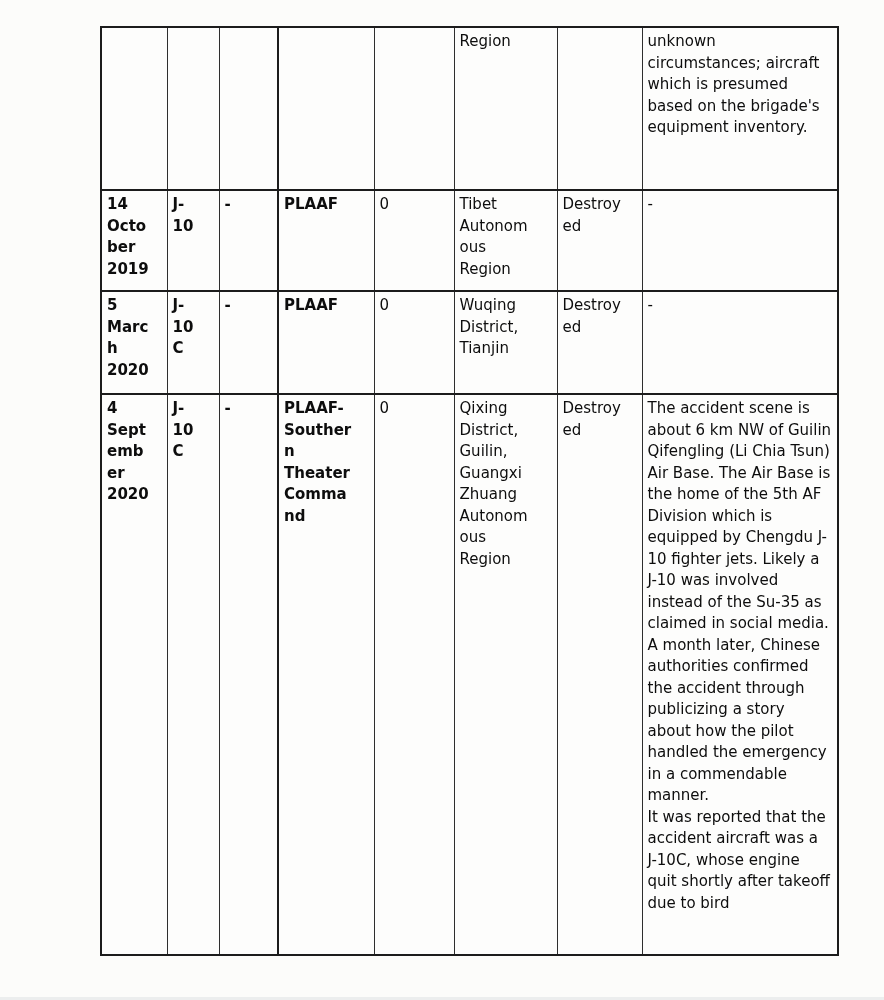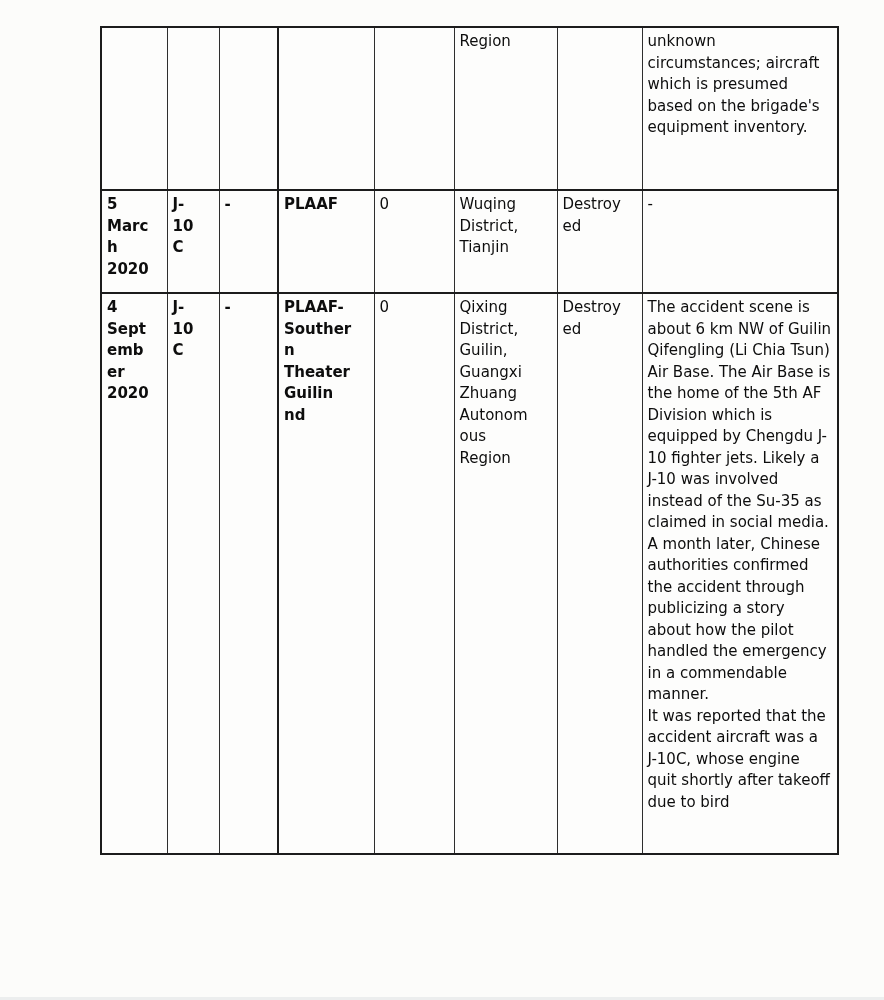--- a/index.html
+++ b/index.html
@@ -77,20 +77,38 @@
           <td class="bold" style="height: 156px;"></td>
           <td class="bold"></td>
           <td class="bold"></td>
           <td class="bold thick-left"></td>
           <td class=""></td>
           <td class="">Region</td>
           <td class=""></td>
           <td class="">unknown circumstances; aircraft which is presumed based on the brigade's equipment inventory.</td>
         </tr>
         <tr class="sep">
+          <td class="bold" style="height: 94px;">14
+Octo
+ber
+2019</td>
+          <td class="bold">J-
+10</td>
+          <td class="bold">-</td>
+          <td class="bold thick-left">PLAAF</td>
+          <td class="">0</td>
+          <td class="">Tibet
+Autonom
+ous
+Region</td>
+          <td class="">Destroy
+ed</td>
+          <td class="">-</td>
+        </tr>
+        <tr class="sep">
           <td class="bold" style="height: 96px;">5
 Marc
 h
 2020</td>
           <td class="bold">J-
 10
 C</td>
           <td class="bold">-</td>
           <td class="bold thick-left">PLAAF</td>
           <td class="">0</td>
@@ -108,21 +126,21 @@
 er
 2020</td>
           <td class="bold">J-
 10
 C</td>
           <td class="bold">-</td>
           <td class="bold thick-left">PLAAF-
 Souther
 n
 Theater
-Guilin
+Comma
 nd</td>
           <td class="">0</td>
           <td class="">Qixing
 District,
 Guilin,
 Guangxi
 Zhuang
 Autonom
 ous
 Region</td>

